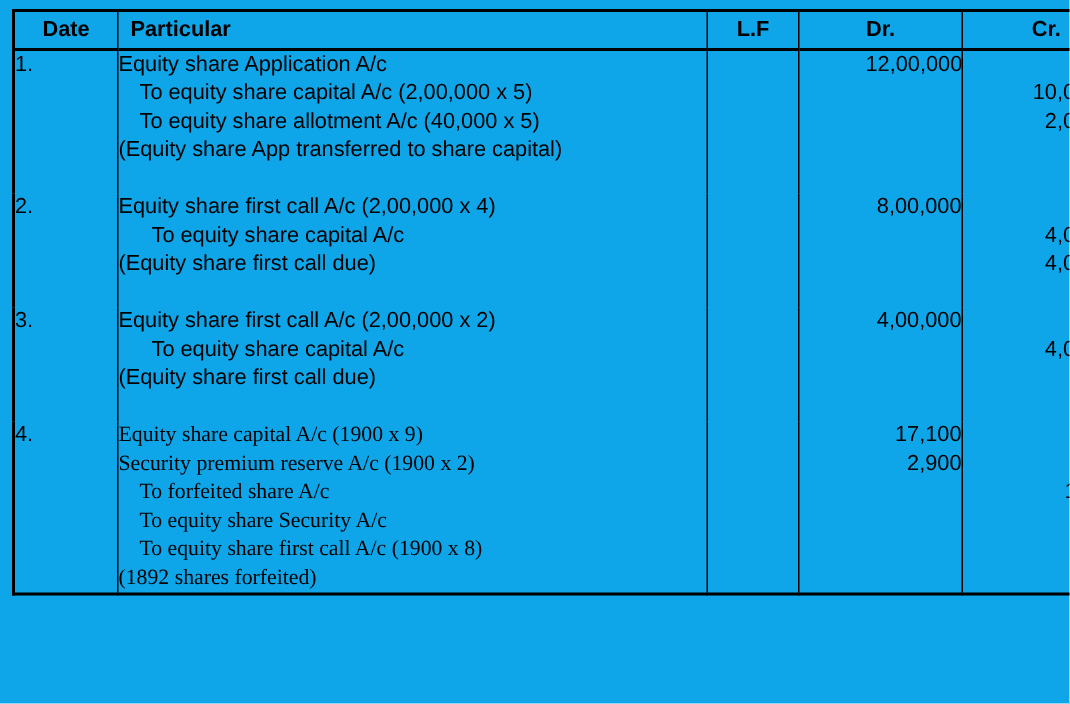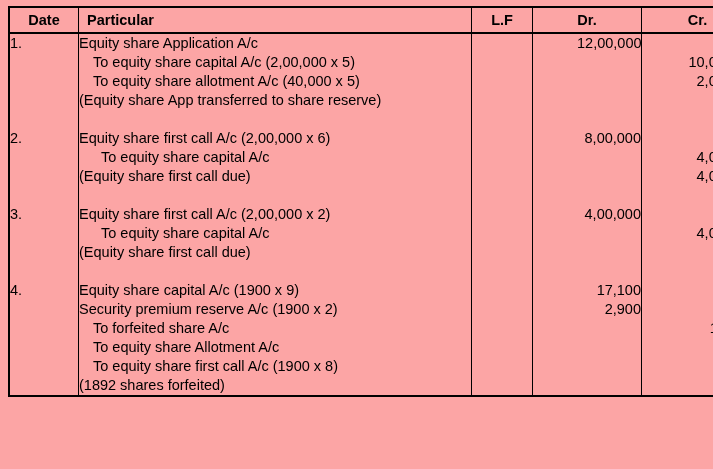--- a/index.html
+++ b/index.html
@@ -8,21 +8,21 @@
     background: #ffffff;
   }
   body {
     font-family: "Liberation Sans", sans-serif;
     color: #000000;
   }
   .page {
     width: 713px;
     height: 469px;
     position: relative;
-    background: #fca5a5;
+    background: #0ea5e9;
     box-sizing: border-box;
     padding: 6px 8px 6px 8px;
   }
   table.journal {
     border-collapse: collapse;
     width: 697px;
     table-layout: fixed;
     border: 2px solid #000;
   }
   table.journal th,
@@ -98,21 +98,21 @@
           <td class="date" style="border-bottom: none;">
             <div class="body-cell-inner">
               <div class="line">1.</div>
             </div>
           </td>
           <td class="particular" style="border-bottom: none;">
             <div class="body-cell-inner">
               <div class="line">Equity share Application A/c</div>
               <div class="line indent1">To equity share capital A/c (2,00,000 x 5)</div>
               <div class="line indent1">To equity share allotment A/c (40,000 x 5)</div>
-              <div class="line">(Equity share App transferred to share reserve)</div>
+              <div class="line">(Equity share App transferred to share capital)</div>
               <div class="line blank">&nbsp;</div>
             </div>
           </td>
           <td class="lf" style="border-bottom: none;">
             <div class="body-cell-inner">
               <div class="line blank">&nbsp;</div>
               <div class="line blank">&nbsp;</div>
               <div class="line blank">&nbsp;</div>
               <div class="line blank">&nbsp;</div>
               <div class="line blank">&nbsp;</div>
@@ -138,21 +138,21 @@
           </td>
         </tr>
         <tr class="entry">
           <td class="date" style="border-bottom: none; border-top: none;">
             <div class="body-cell-inner">
               <div class="line">2.</div>
             </div>
           </td>
           <td class="particular" style="border-bottom: none; border-top: none;">
             <div class="body-cell-inner">
-              <div class="line">Equity share first call A/c (2,00,000 x 6)</div>
+              <div class="line">Equity share first call A/c (2,00,000 x 4)</div>
               <div class="line indent2">To equity share capital A/c</div>
               <div class="line">(Equity share first call due)</div>
               <div class="line blank">&nbsp;</div>
             </div>
           </td>
           <td class="lf" style="border-bottom: none; border-top: none;">
             <div class="body-cell-inner">
               <div class="line blank">&nbsp;</div>
               <div class="line blank">&nbsp;</div>
               <div class="line blank">&nbsp;</div>
@@ -214,26 +214,26 @@
               <div class="line">&nbsp;</div>
             </div>
           </td>
         </tr>
         <tr class="entry">
           <td class="date" style="border-top: none;">
             <div class="body-cell-inner">
               <div class="line">4.</div>
             </div>
           </td>
-          <td class="particular" style="border-top: none;">
+          <td class="particular" style="border-top: none; font-family: Liberation Serif, serif;">
             <div class="body-cell-inner">
               <div class="line">Equity share capital A/c (1900 x 9)</div>
               <div class="line">Security premium reserve A/c (1900 x 2)</div>
               <div class="line indent1">To forfeited share A/c</div>
-              <div class="line indent1">To equity share Allotment A/c</div>
+              <div class="line indent1">To equity share Security A/c</div>
               <div class="line indent1">To equity share first call A/c (1900 x 8)</div>
               <div class="line">(1892 shares forfeited)</div>
             </div>
           </td>
           <td class="lf" style="border-top: none;">
             <div class="body-cell-inner">
               <div class="line blank">&nbsp;</div>
               <div class="line blank">&nbsp;</div>
               <div class="line blank">&nbsp;</div>
               <div class="line blank">&nbsp;</div>

